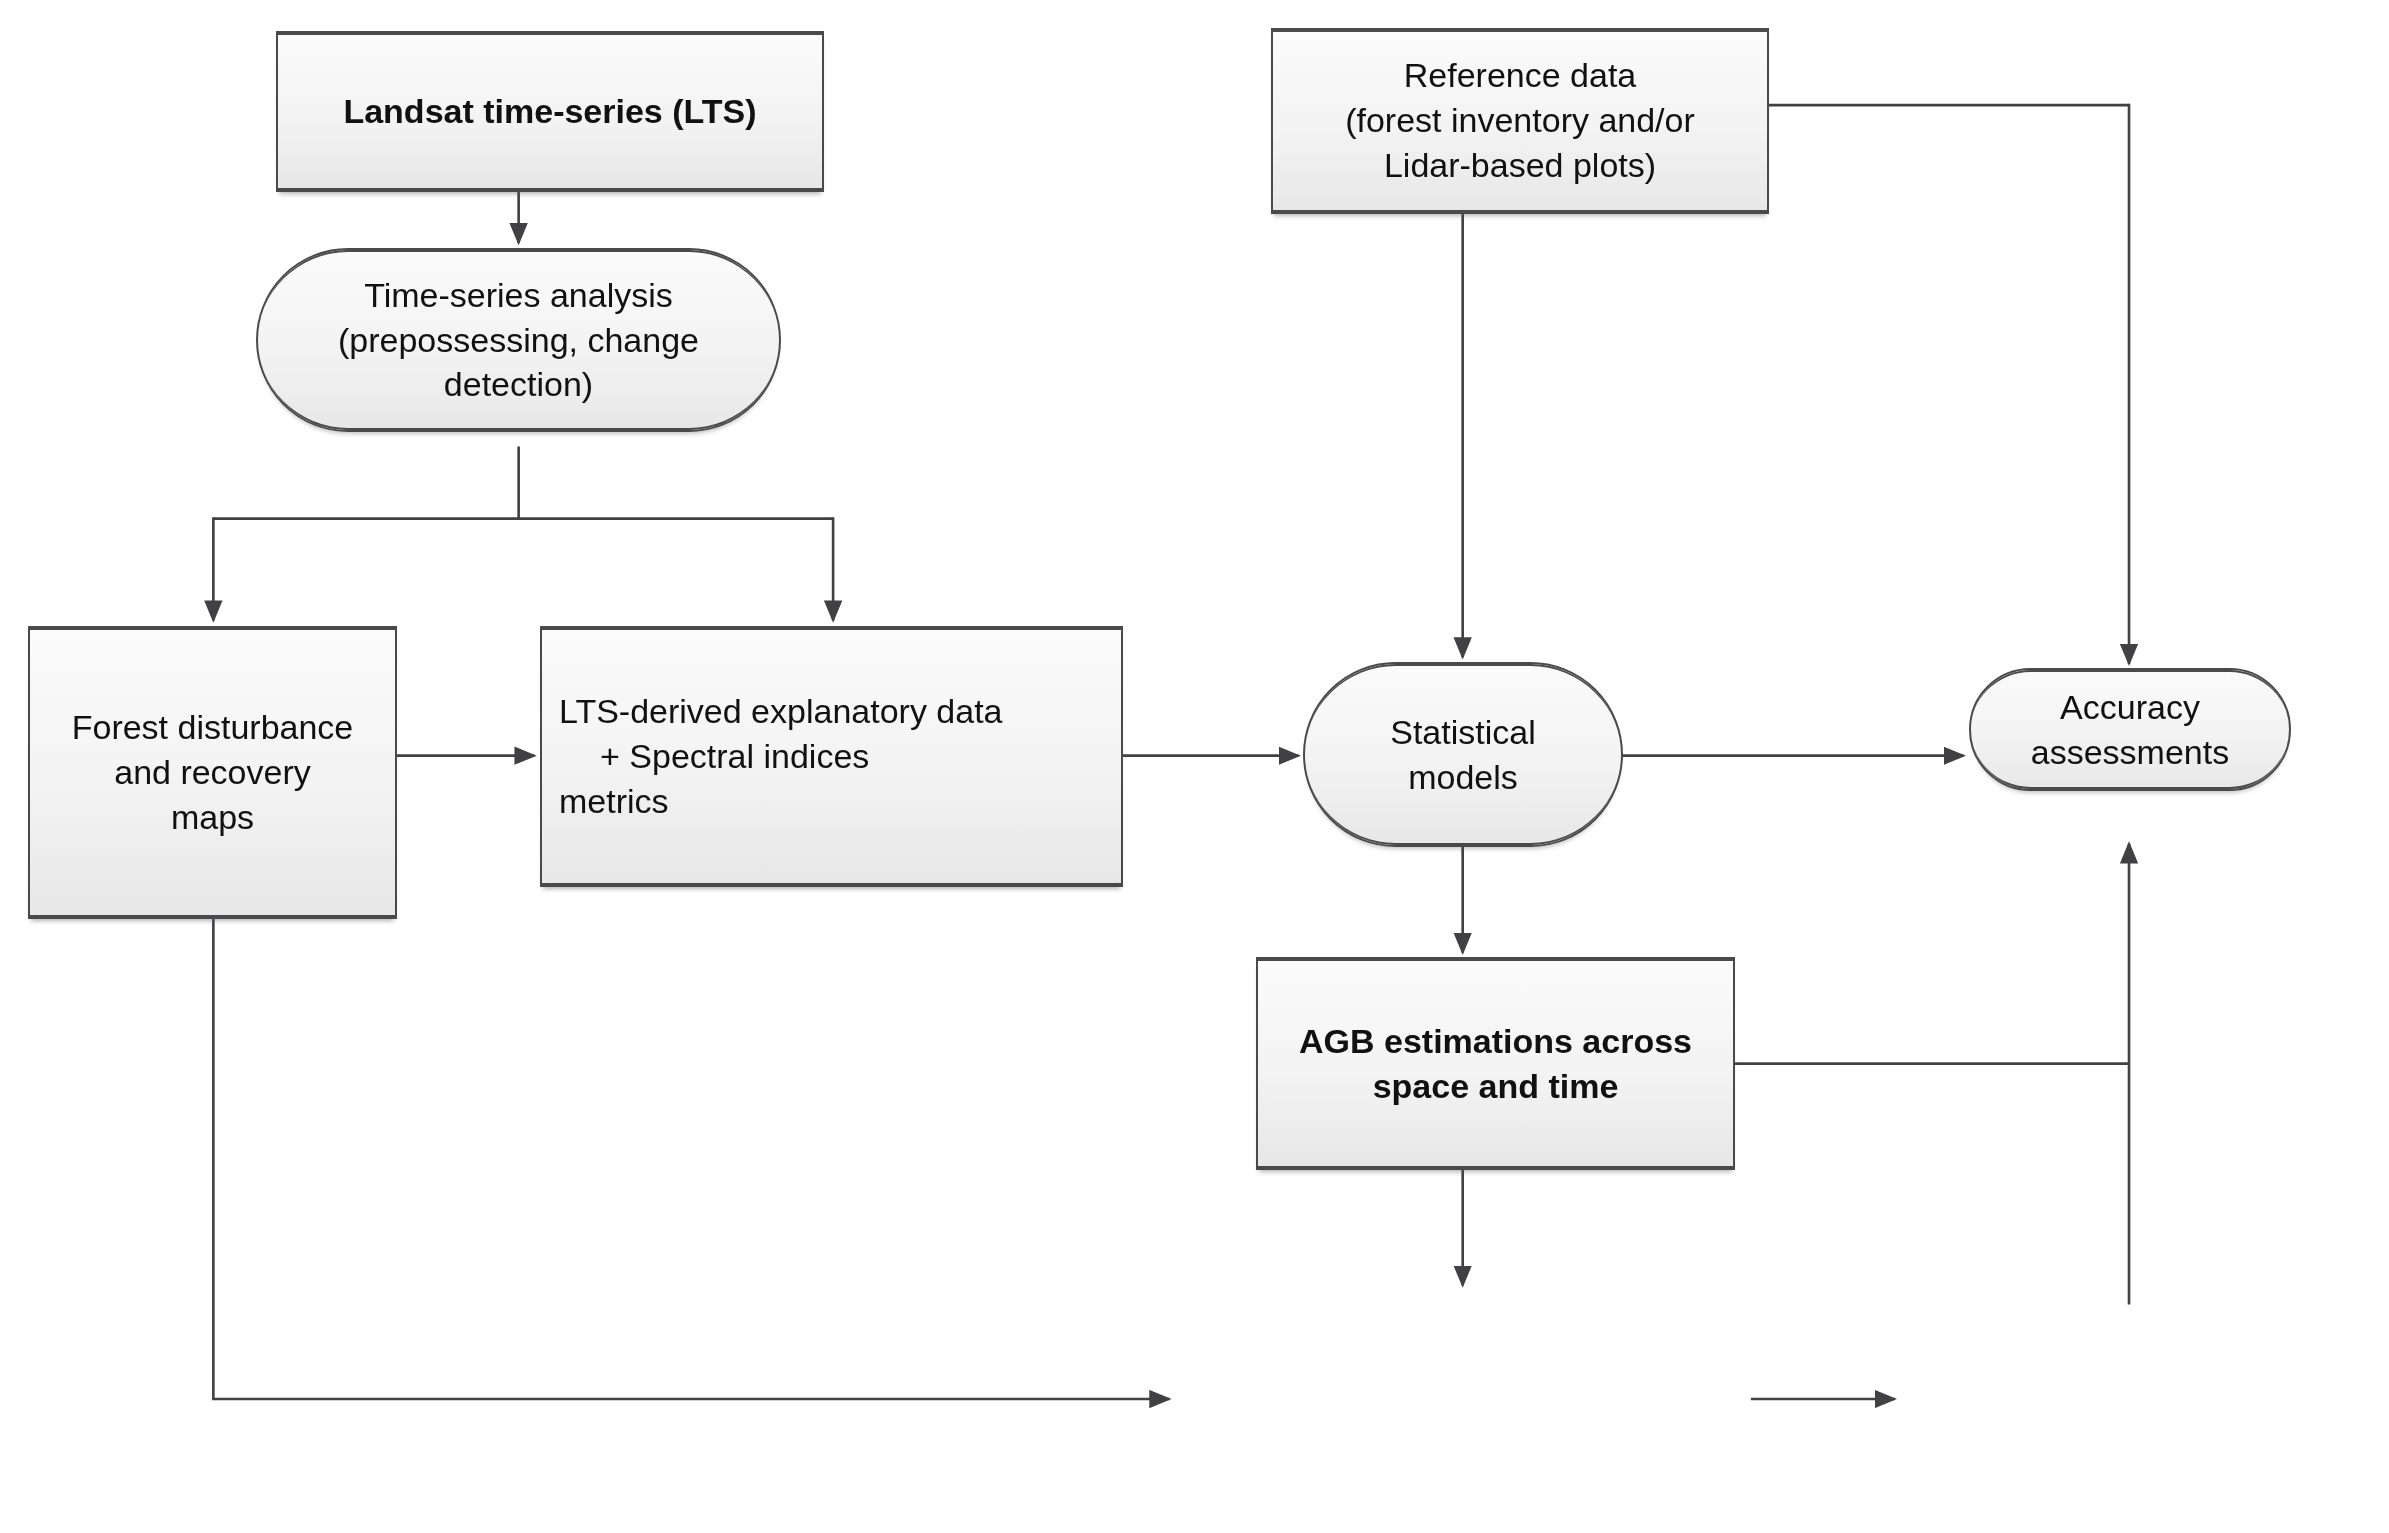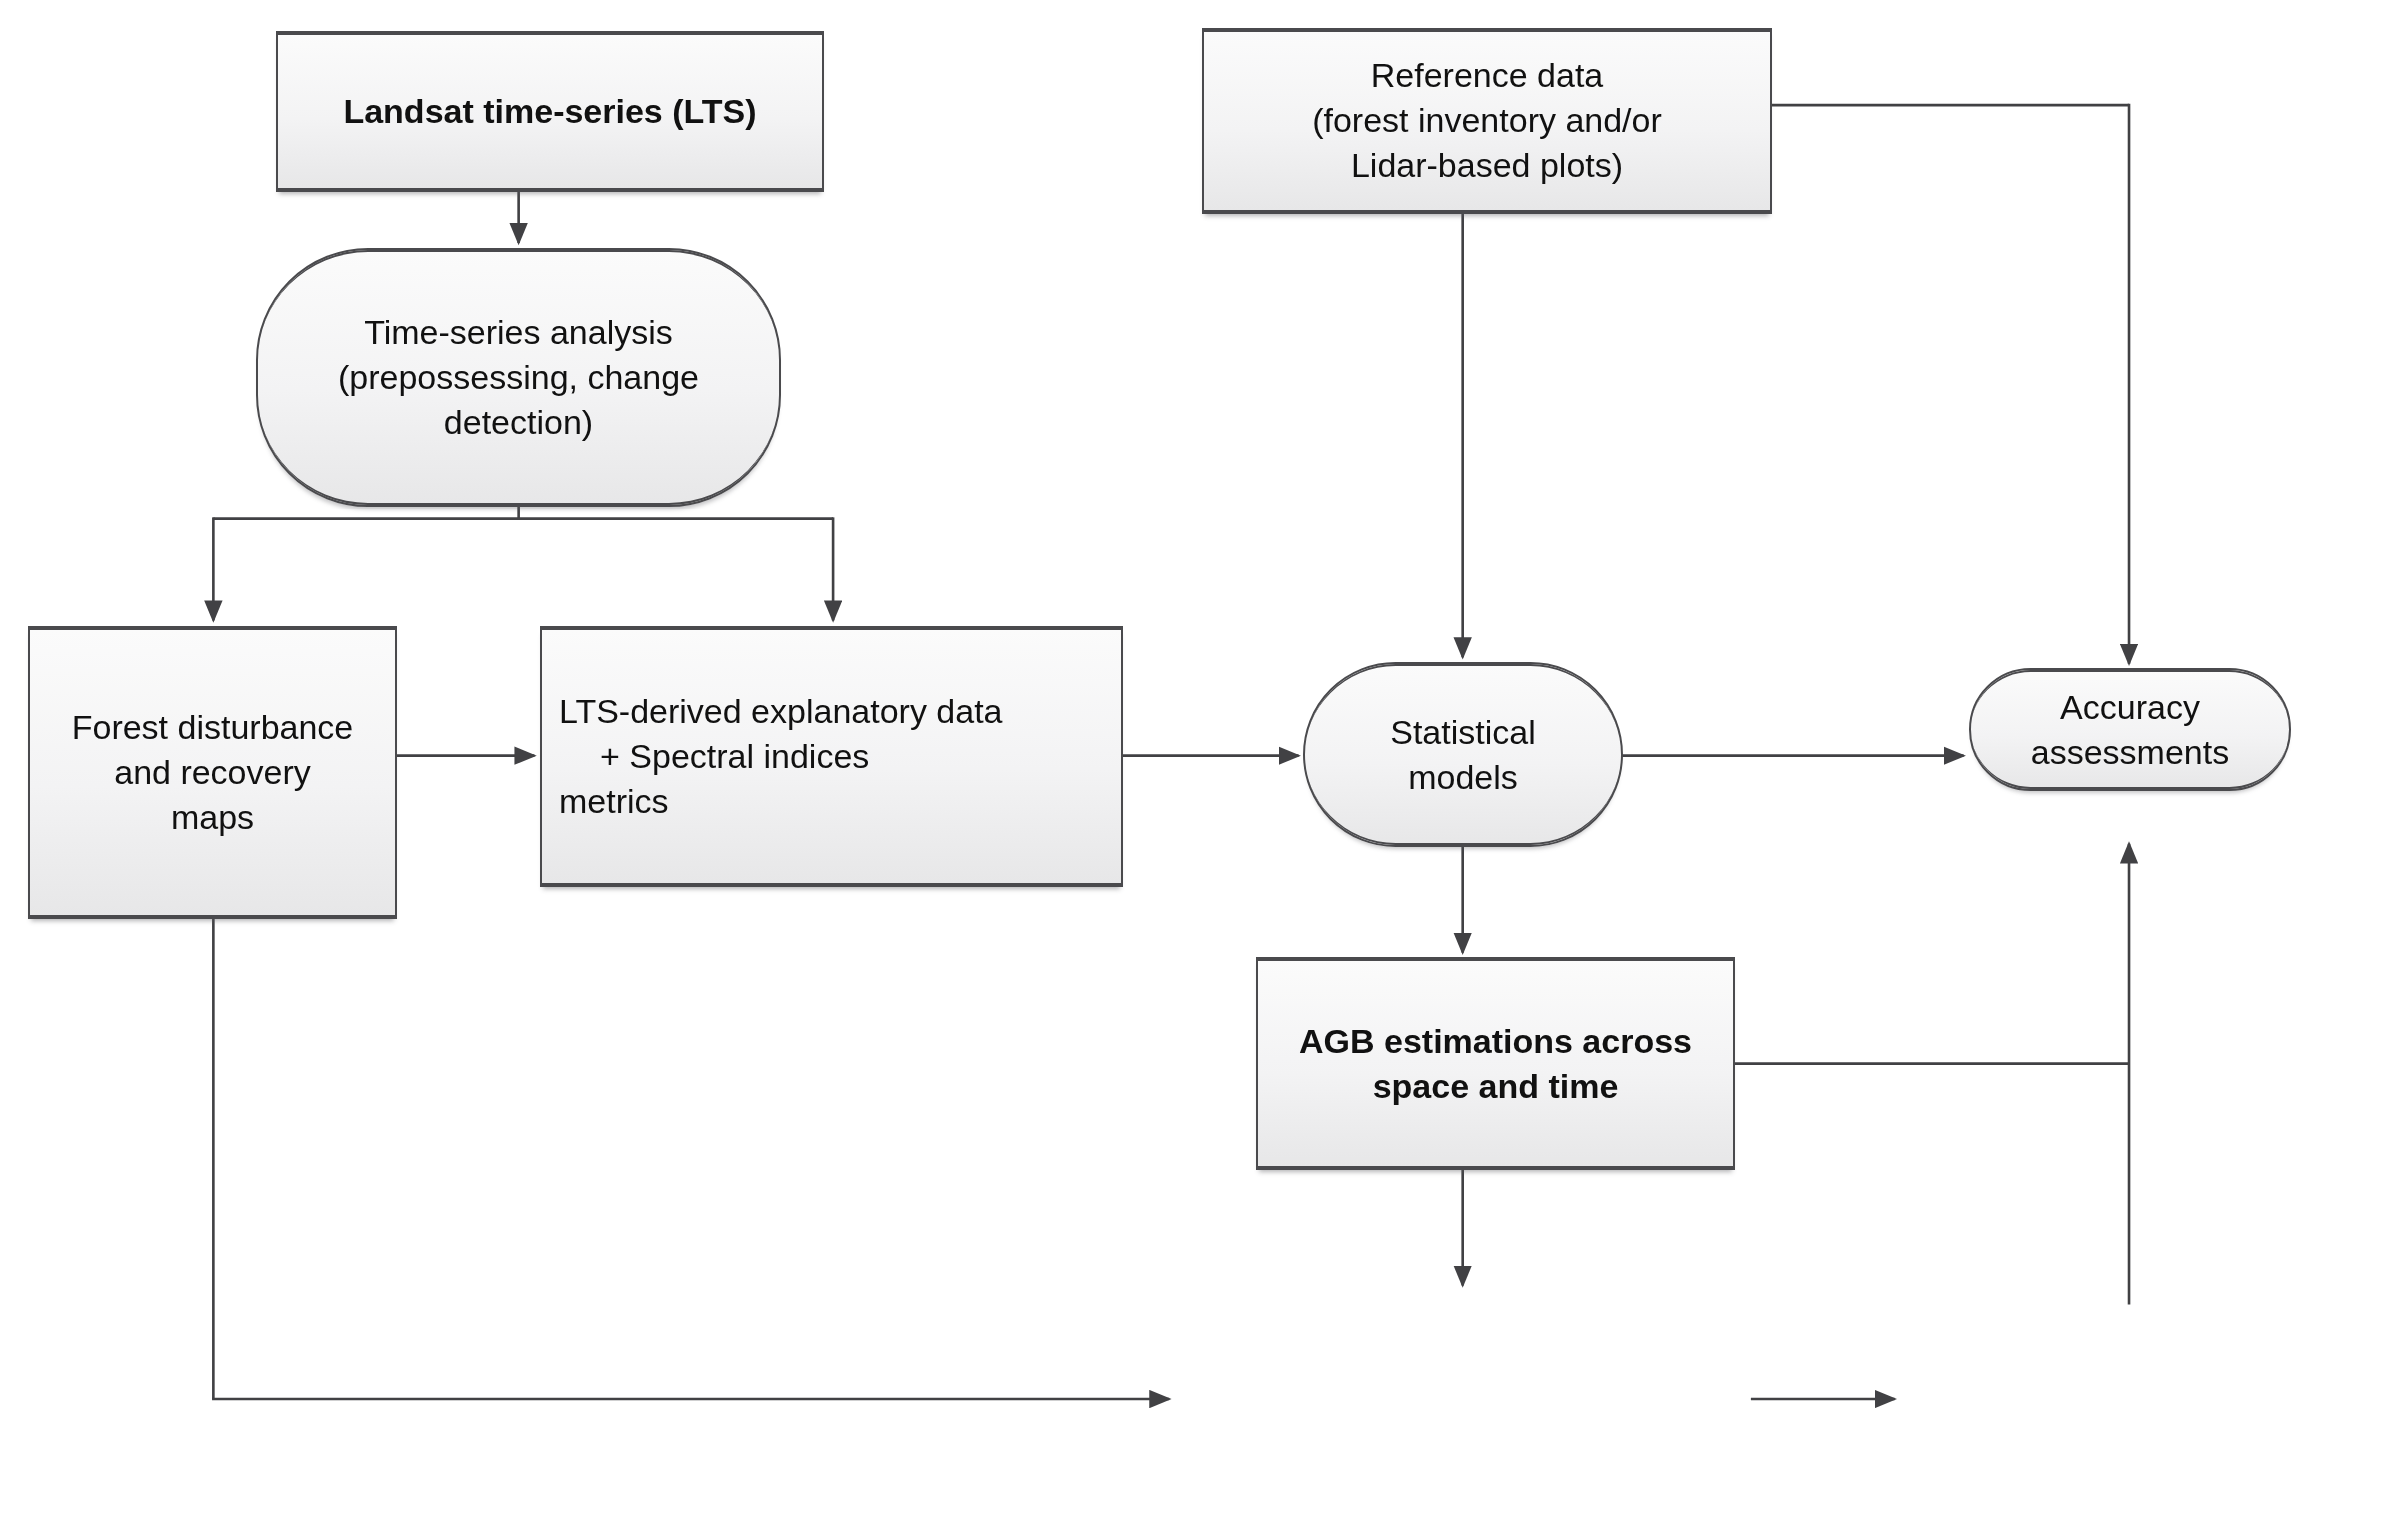--- a/index.html
+++ b/index.html
@@ -85,27 +85,27 @@
       <line x1="323" y1="2131" x2="1781" y2="2131" marker-end="url(#arrow)"></line>
 
       <line x1="2667" y1="2131" x2="2886" y2="2131" marker-end="url(#arrow)"></line>
     </g>
   </svg>
 
   <div class="node rect bold" style="left:248px;top:31px;width:548px;height:161px;">
     <span class="line">Landsat time-series (LTS)</span>
   </div>
 
-  <div class="node rect" style="left:1202px;top:27.6px;width:570px;height:186px;">
+  <div class="node rect" style="left:1271px;top:27.6px;width:498px;height:186px;">
     <span class="line">Reference data</span>
     <span class="line">(forest inventory and/or</span>
     <span class="line">Lidar-based plots)</span>
   </div>
 
-  <div class="node stadium" style="left:256px;top:248px;width:525px;height:259px;">
+  <div class="node stadium" style="left:256px;top:248px;width:525px;height:184px;">
     <span class="line">Time-series analysis</span>
     <span class="line">(prepossessing, change</span>
     <span class="line">detection)</span>
   </div>
 
   <div class="node rect" style="left:28px;top:626px;width:369px;height:293px;">
     <span class="line">Forest disturbance</span>
     <span class="line">and recovery</span>
     <span class="line">maps</span>
   </div>

